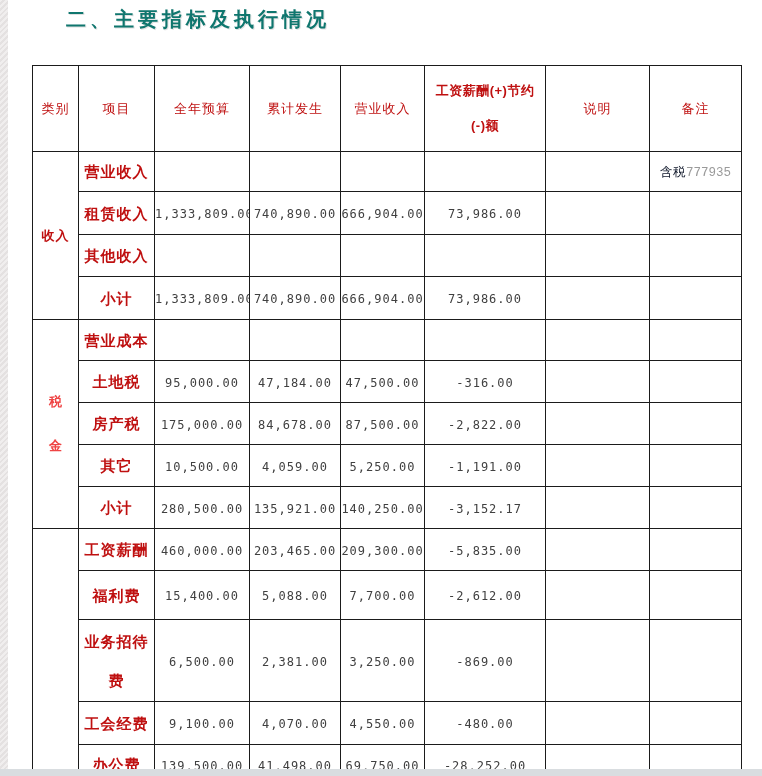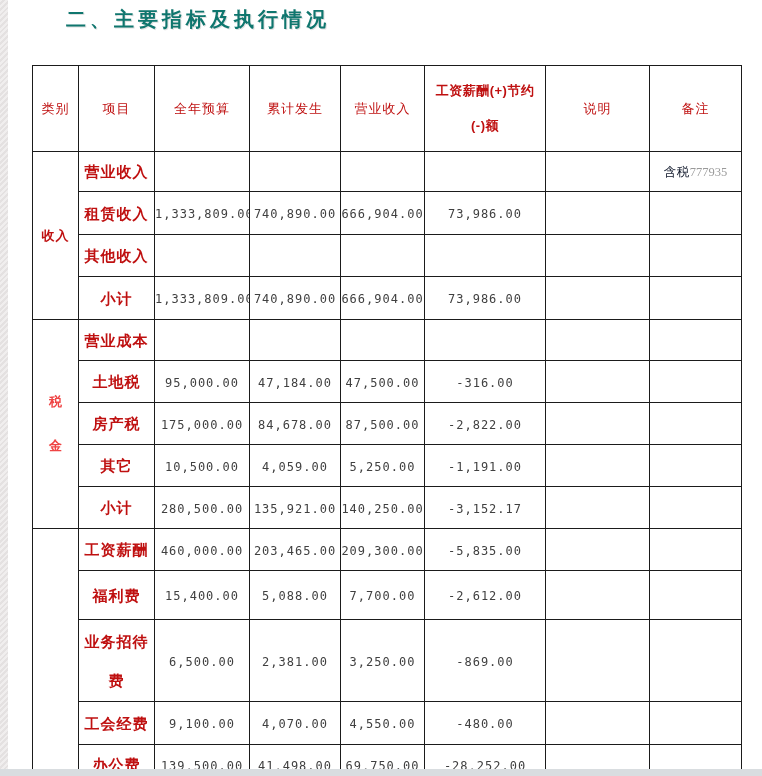--- a/index.html
+++ b/index.html
@@ -60,21 +60,21 @@
   }
   .num{
     font-family:"DejaVu Sans Mono", monospace;
     font-size:12px;color:#404040;letter-spacing:1px;
     white-space:nowrap;
   }
   .remark-prefix{
     font-size:12.5px;color:#0f172a;letter-spacing:0.5px;
   }
   .remark-number{
-    font-family:Liberation Serif, serif;
+    font-family:Liberation Mono, monospace;
     font-size:12.5px;color:#9a9a9a;text-align:center;
   }
 </style>
 </head>
 <body>
 
 <div id="page">
   <div id="left-texture"></div>
 
   <div id="doc-title">二、主要指标及执行情况</div>

